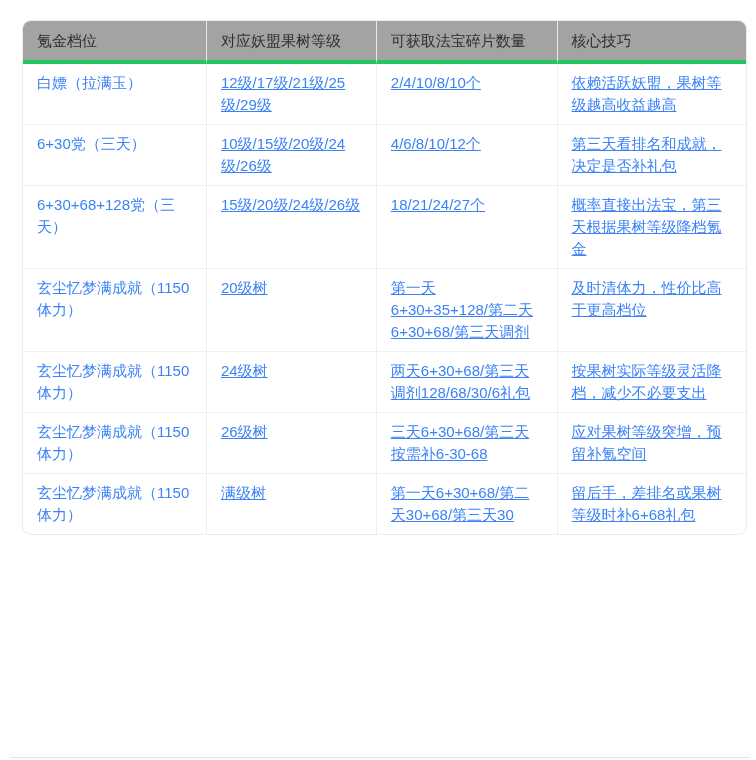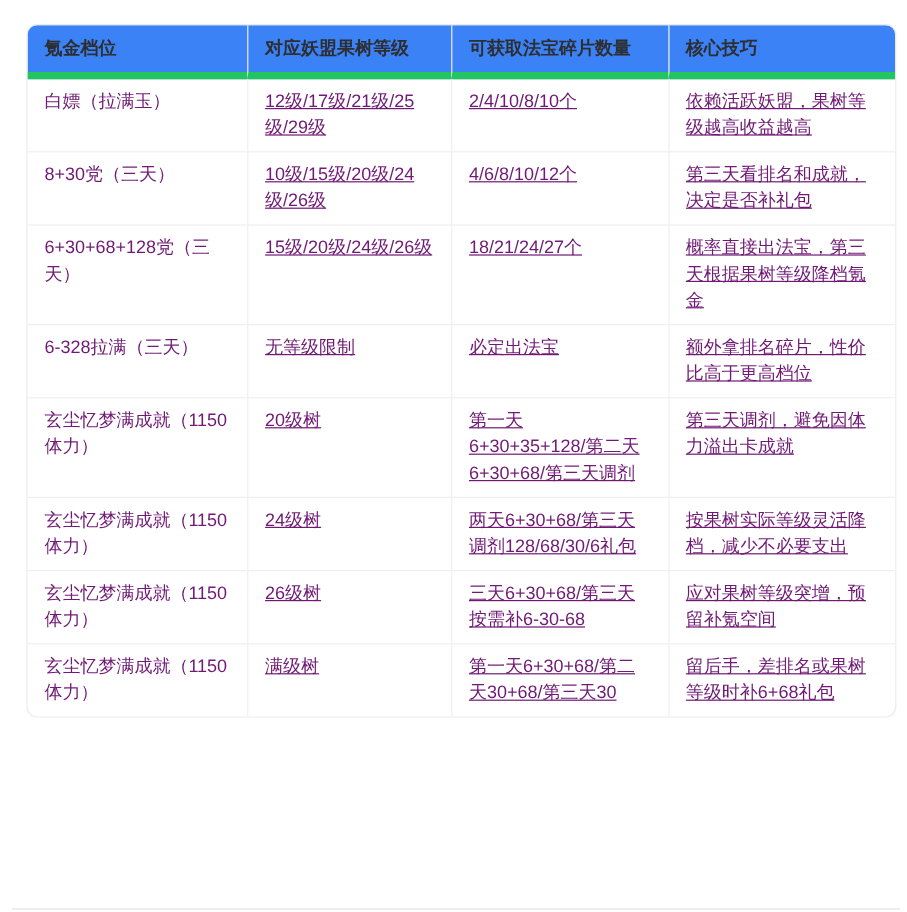--- a/index.html
+++ b/index.html
@@ -25,35 +25,35 @@
     overflow: hidden;
     background: #ffffff;
   }
   table.tier-table {
     width: 100%;
     border-collapse: separate;
     border-spacing: 0;
     table-layout: fixed;
   }
   .tier-table th {
-    background: #3b82f6;
+    background: #a3a3a3;
     text-align: left;
     font-size: 15px;
-    font-weight: 700;
+    font-weight: 400;
     color: #2e2e30;
     padding: 10px 14px 9px 14px;
-    border-bottom: 6px solid #22c55e;
+    border-bottom: 4px solid #22c55e;
     line-height: 20px;
   }
   .tier-table th + th {
     border-left: 1px solid #e9e9eb;
   }
   .tier-table td {
     font-size: 15px;
-    color: #701a75;
+    color: #3b82f6;
     line-height: 22px;
     padding: 8px 14px 8px 14px;
     vertical-align: top;
     border-bottom: 1px solid #efeff0;
     white-space: pre-line;
     word-break: normal;
     overflow-wrap: break-word;
   }
   .tier-table td + td {
     border-left: 1px solid #efeff0;
@@ -91,43 +91,37 @@
       </tr>
     </thead>
     <tbody>
         <tr>
           <td>白嫖（拉满玉）</td>
           <td>12级/17级/21级/25级/29级</td>
           <td>2/4/10/8/10个</td>
           <td>依赖活跃妖盟，果树等级越高收益越高</td>
         </tr>
         <tr>
-          <td>8+30党（三天）</td>
+          <td>6+30党（三天）</td>
           <td>10级/15级/20级/24级/26级</td>
           <td>4/6/8/10/12个</td>
           <td>第三天看排名和成就，决定是否补礼包</td>
         </tr>
         <tr>
           <td>6+30+68+128党（三天）</td>
           <td>15级/20级/24级/26级</td>
           <td>18/21/24/27个</td>
           <td>概率直接出法宝，第三天根据果树等级降档氪金</td>
         </tr>
         <tr>
-          <td>6-328拉满（三天）</td>
-          <td>无等级限制</td>
-          <td>必定出法宝</td>
-          <td>额外拿排名碎片，性价比高于更高档位</td>
-        </tr>
-        <tr>
           <td>玄尘忆梦满成就（1150体力）</td>
           <td>20级树</td>
           <td>第一天
 6+30+35+128/第二天6+30+68/第三天调剂</td>
-          <td>第三天调剂，避免因体力溢出卡成就</td>
+          <td>及时清体力，性价比高于更高档位</td>
         </tr>
         <tr>
           <td>玄尘忆梦满成就（1150体力）</td>
           <td>24级树</td>
           <td>两天6+30+68/第三天调剂128/68/30/6礼包</td>
           <td>按果树实际等级灵活降档，减少不必要支出</td>
         </tr>
         <tr>
           <td>玄尘忆梦满成就（1150体力）</td>
           <td>26级树</td>

